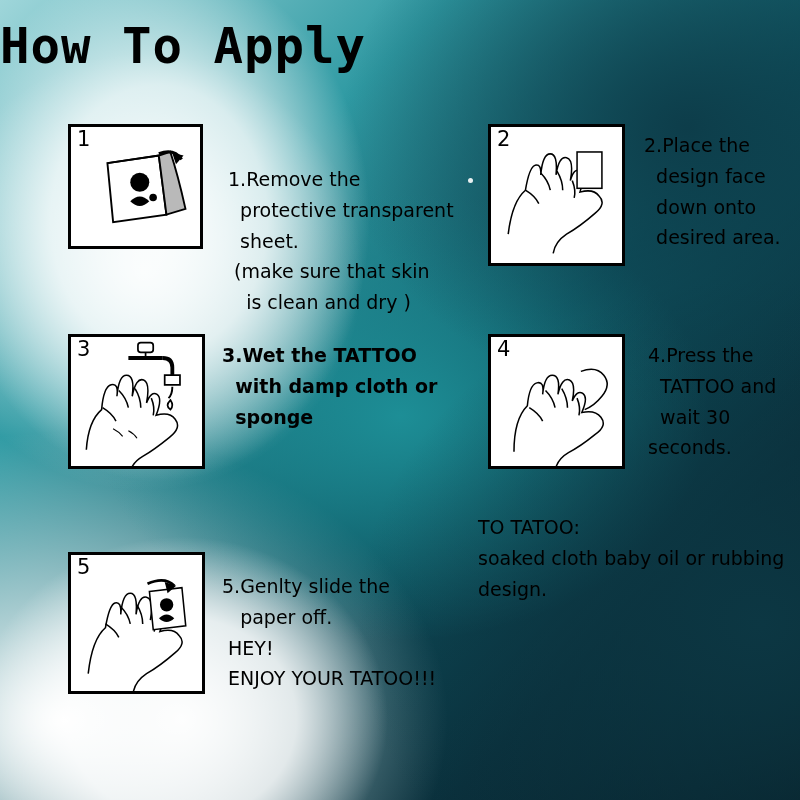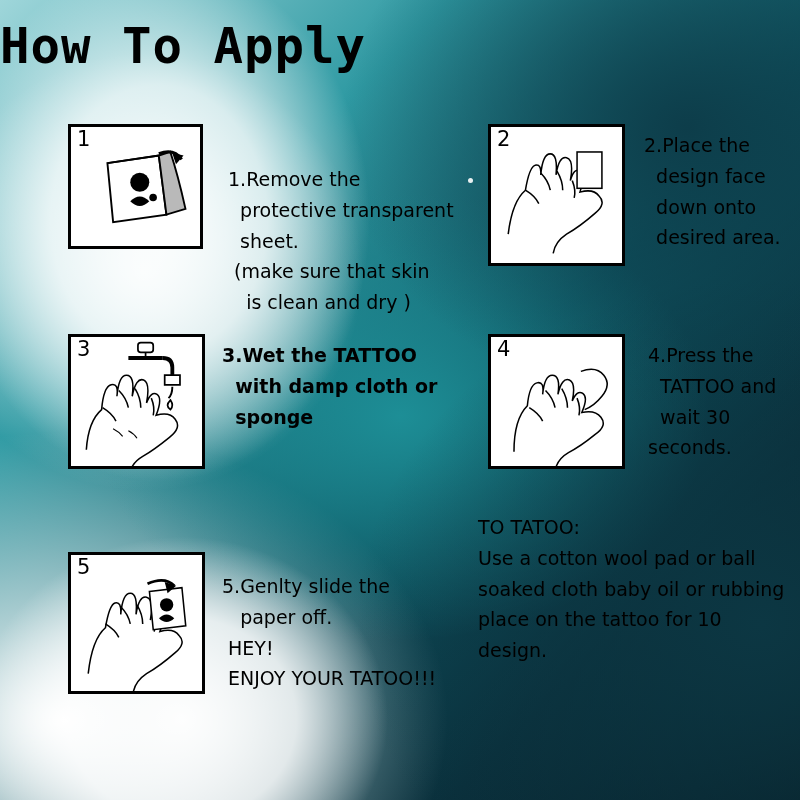--- a/index.html
+++ b/index.html
@@ -260,21 +260,19 @@
         </svg>
       </div>
       <div class="step-text" style="left:222px; top:558px; width:260px;margin-top:13px;">5.Genlty slide the
    paper off.
  HEY!
  ENJOY YOUR TATOO!!!</div>
     </div>
 
     <div class="remove-block">
       <div class="line">TO TATOO:</div>
-      <div class="line">Use a cotton wool pad or ball</div>
       <div class="line">soaked cloth baby oil or rubbing</div>
-      <div class="line">place on the tattoo for 10</div>
       <div class="line">design.</div>
     </div>
 
 
   </div>
 </div>
 
 </body></html>

